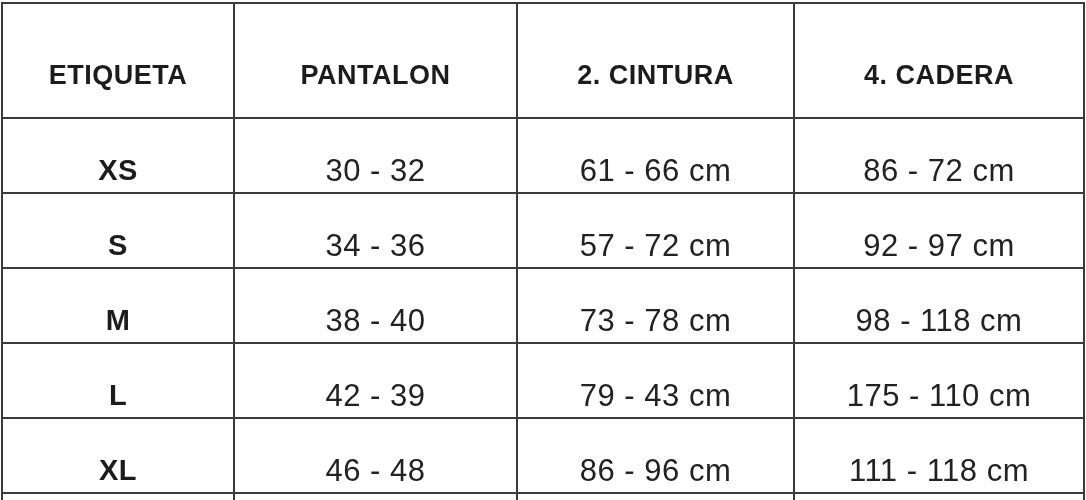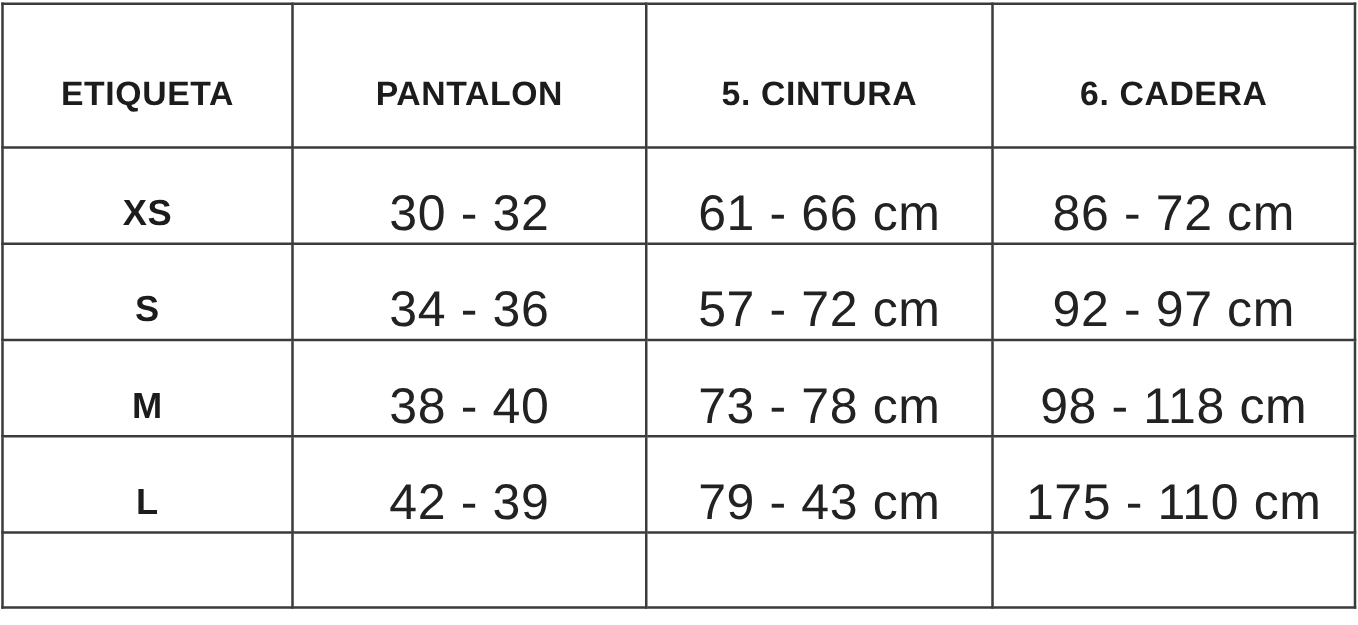--- a/index.html
+++ b/index.html
@@ -43,43 +43,43 @@
     color: #1c1c1c;
   }
 
   td.size-label {
     font-size: 29px;
     font-weight: 700;
     letter-spacing: 0.5px;
   }
 
   td.measure-cell {
-    font-size: 40px;
+    font-size: 31px;
     font-weight: 400;
     letter-spacing: 0.5px;
     color: #222222;
   }
 </style>
 </head>
 <body>
 
 <div class="screen">
   <table class="size-chart">
     <colgroup>
       <col style="width:232px">
       <col style="width:283px">
       <col style="width:277px">
       <col style="width:290px">
     </colgroup>
     <thead>
       <tr class="header-row">
         <th>ETIQUETA</th>
         <th>PANTALON</th>
-        <th>5. CINTURA</th>
-        <th>6. CADERA</th>
+        <th>2. CINTURA</th>
+        <th>4. CADERA</th>
       </tr>
     </thead>
     <tbody>
       <tr class="data-row">
         <td class="size-label">XS</td>
         <td class="measure-cell">30 - 32</td>
         <td class="measure-cell">61 - 66 cm</td>
         <td class="measure-cell">86 - 72 cm</td>
       </tr>
       <tr class="data-row">
@@ -93,20 +93,26 @@
         <td class="measure-cell">38 - 40</td>
         <td class="measure-cell">73 - 78 cm</td>
         <td class="measure-cell">98 - 118 cm</td>
       </tr>
       <tr class="data-row">
         <td class="size-label">L</td>
         <td class="measure-cell">42 - 39</td>
         <td class="measure-cell">79 - 43 cm</td>
         <td class="measure-cell">175 - 110 cm</td>
       </tr>
+      <tr class="data-row">
+        <td class="size-label">XL</td>
+        <td class="measure-cell">46 - 48</td>
+        <td class="measure-cell">86 - 96 cm</td>
+        <td class="measure-cell">111 - 118 cm</td>
+      </tr>
       <tr class="partial-row">
         <td></td>
         <td></td>
         <td></td>
         <td></td>
       </tr>
     </tbody>
   </table>
 </div>
 

